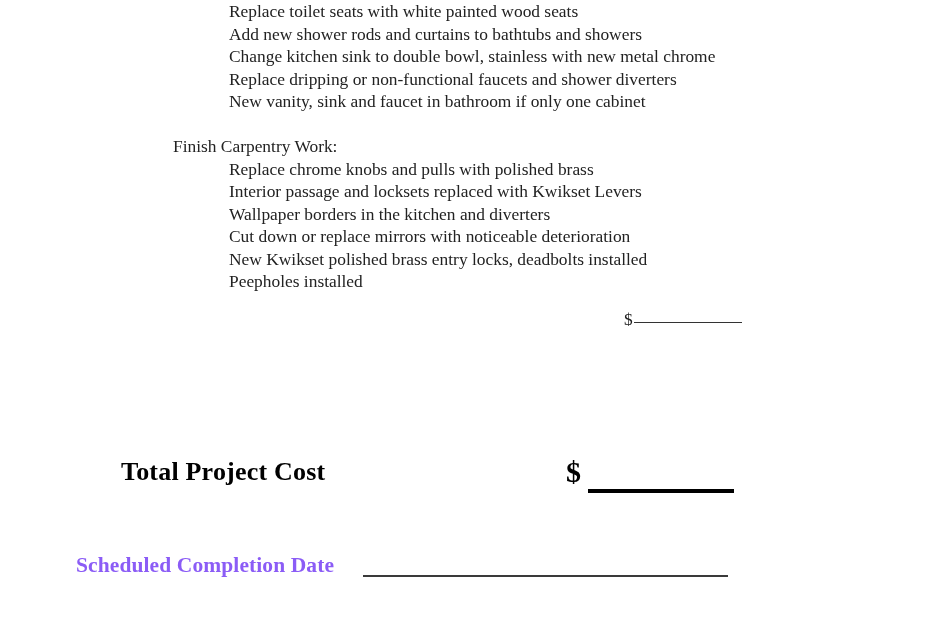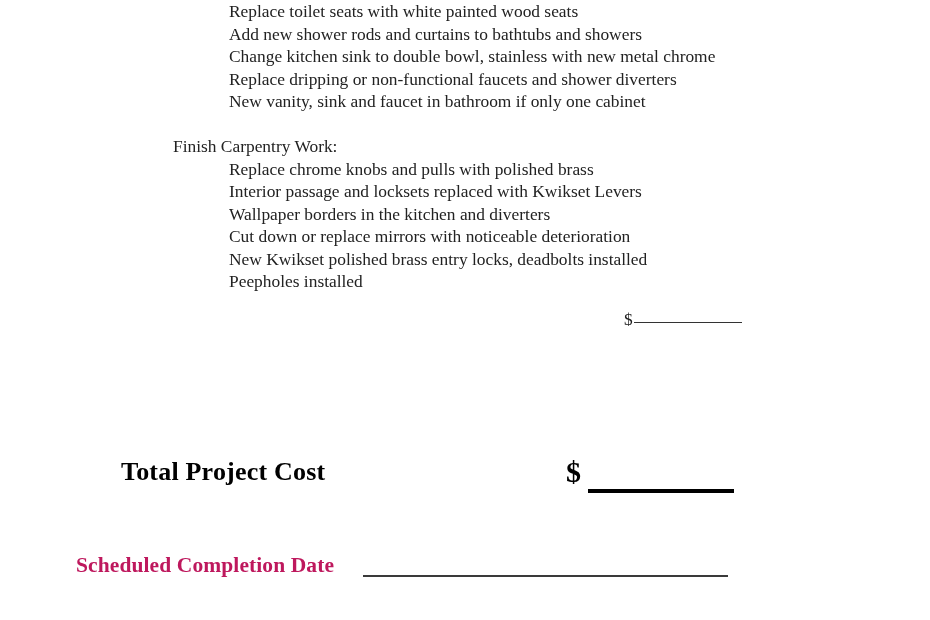--- a/index.html
+++ b/index.html
@@ -127,21 +127,21 @@
   }
   .sched-label {
     position: absolute;
     left: 0;
     top: 0;
     font-size: 21.5px;
     line-height: 28px;
     font-weight: bold;
     letter-spacing: 0.1px;
     white-space: pre;
-    color: #be185d;
+    color: #8b5cf6;
   }
   .sched-rule {
     position: absolute;
     left: 287px;
     top: 24px;
     width: 365px;
     height: 2px;
     background: #3a3a3a;
   }
 </style>

